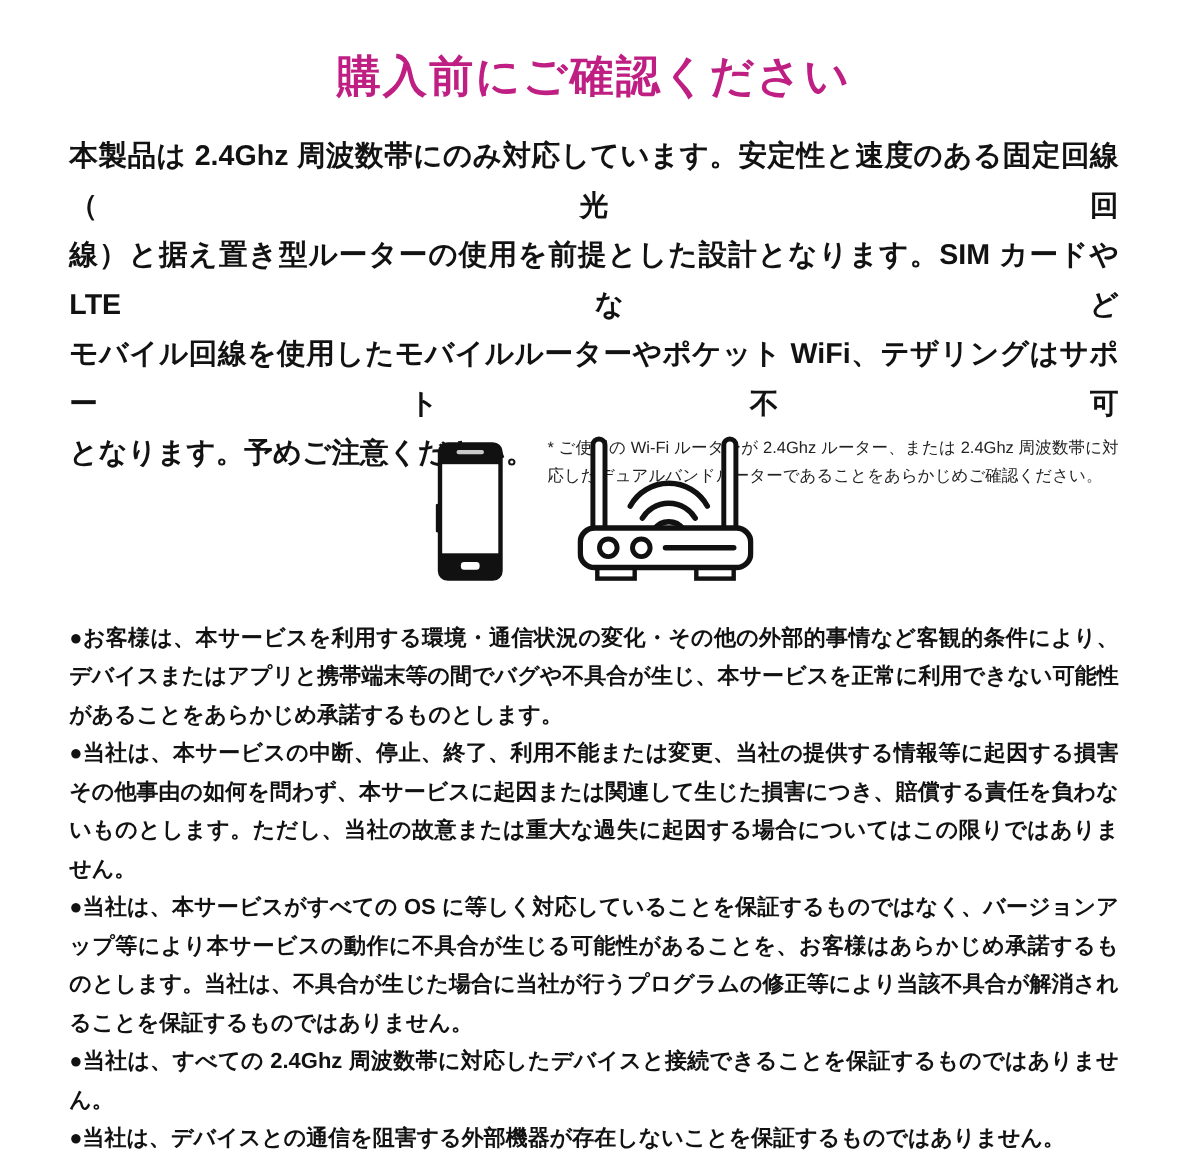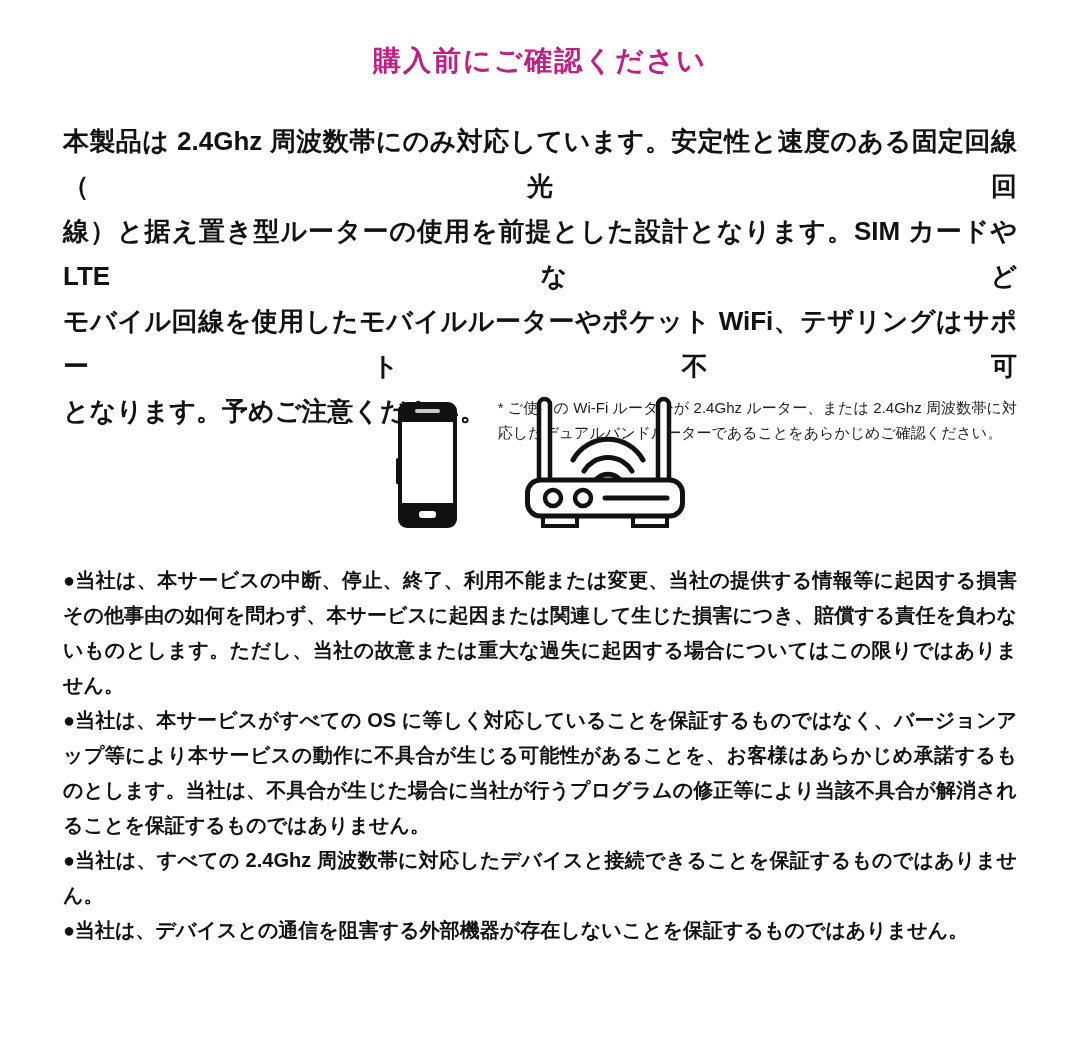--- a/index.html
+++ b/index.html
@@ -20,21 +20,21 @@
     height: 1063px;
     background: var(--background);
     overflow: hidden;
   }
   .title {
     position: absolute;
     top: 42px;
     left: 0;
     width: 100%;
     text-align: center;
-    font-size: 28px;
+    font-size: 40px;
     font-weight: bold;
     letter-spacing: 2px;
     color: var(--accent);
   }
   .intro {
     position: absolute;
     top: 119px;
     left: 63px;
     width: 954px;
     font-size: 26px;
@@ -156,20 +156,21 @@
 
       <rect x="2.5" y="86" width="155" height="36" rx="13" fill="#ffffff" stroke="#111111" stroke-width="5"></rect>
       <circle cx="28" cy="104" r="8" fill="#ffffff" stroke="#111111" stroke-width="4.5"></circle>
       <circle cx="58" cy="104" r="8" fill="#ffffff" stroke="#111111" stroke-width="4.5"></circle>
       <line x1="80" y1="104" x2="142" y2="104" stroke="#111111" stroke-width="5" stroke-linecap="round"></line>
     </svg>
   </div>
 
   <section class="disclaimer">
     <div class="disclaimer-items">
+      <p class="disclaimer-item">●お客様は、本サービスを利用する環境・通信状況の変化・その他の外部的事情など客観的条件により、デバイスまたはアプリと携帯端末等の間でバグや不具合が生じ、本サービスを正常に利用できない可能性があることをあらかじめ承諾するものとします。</p>
       <p class="disclaimer-item">●当社は、本サービスの中断、停止、終了、利用不能または変更、当社の提供する情報等に起因する損害その他事由の如何を問わず、本サービスに起因または関連して生じた損害につき、賠償する責任を負わないものとします。ただし、当社の故意または重大な過失に起因する場合についてはこの限りではありません。</p>
       <p class="disclaimer-item">●当社は、本サービスがすべての OS に等しく対応していることを保証するものではなく、バージョンアップ等により本サービスの動作に不具合が生じる可能性があることを、お客様はあらかじめ承諾するものとします。当社は、不具合が生じた場合に当社が行うプログラムの修正等により当該不具合が解消されることを保証するものではありません。</p>
       <p class="disclaimer-item">●当社は、すべての 2.4Ghz 周波数帯に対応したデバイスと接続できることを保証するものではありません。</p>
       <p class="disclaimer-item">●当社は、デバイスとの通信を阻害する外部機器が存在しないことを保証するものではありません。</p>
     </div>
   </section>
 
 </div>
 
 </body></html>

